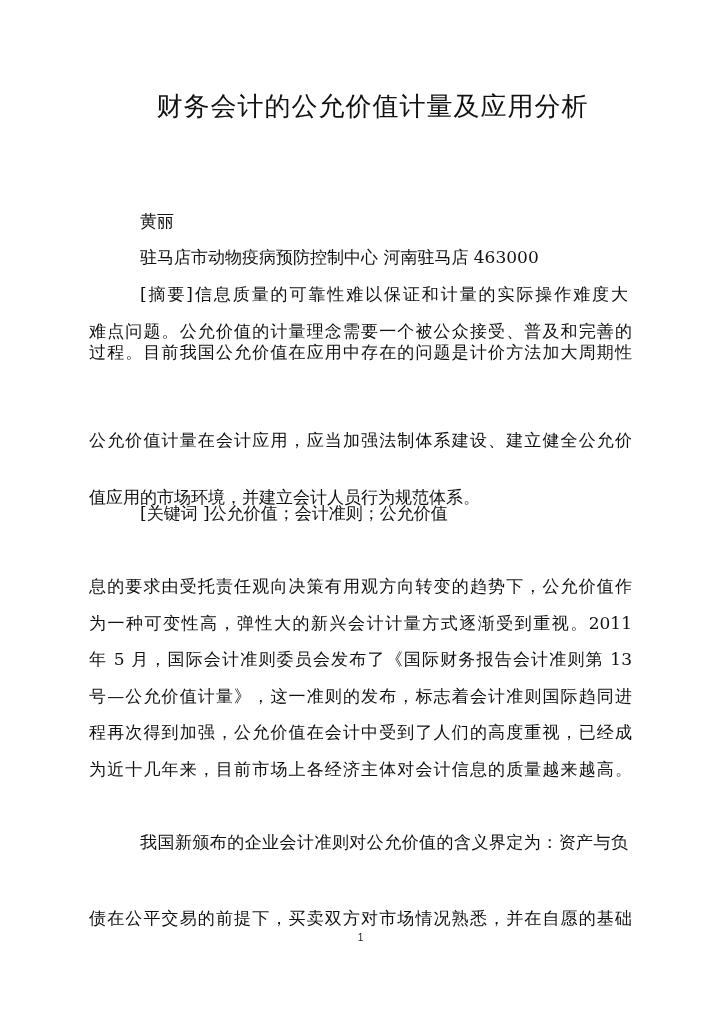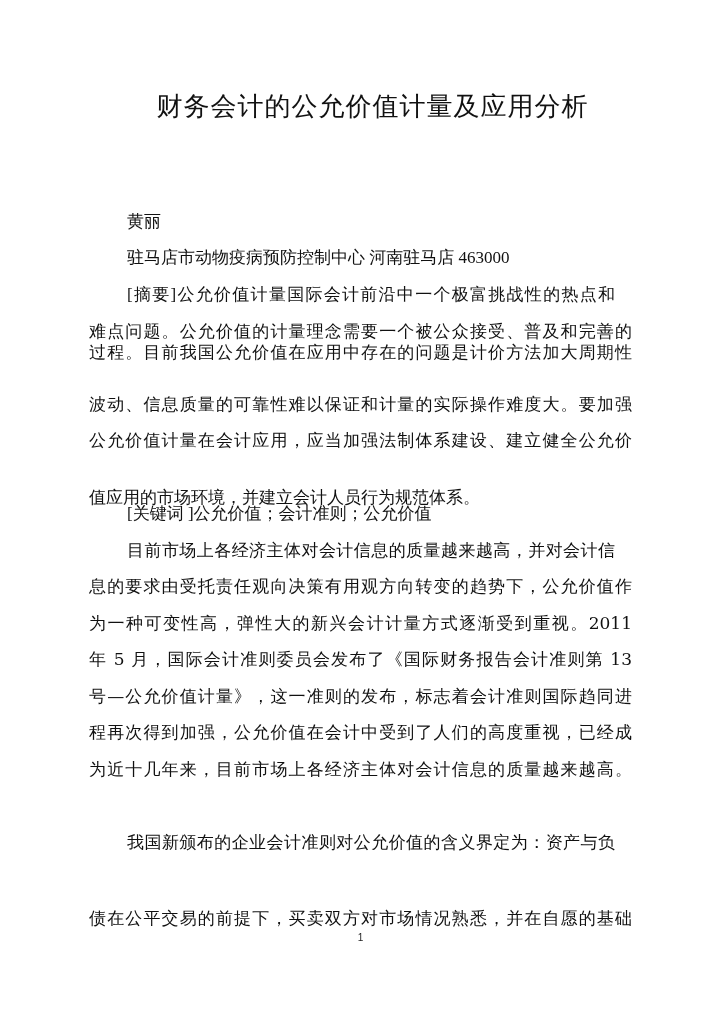--- a/index.html
+++ b/index.html
@@ -3,44 +3,42 @@
 <meta charset="utf-8">
 <style>
   html, body { margin: 0; padding: 0; background: #ffffff; }
   body { width: 721px; height: 1020px; position: relative; overflow: hidden;
          font-family: "DejaVu Serif", "Liberation Serif", serif; color: #111; }
   .page { position: absolute; left: 0; top: 0; width: 721px; height: 1020px; background: #fff; }
   .title { position: absolute; left: 0; top: 86px; width: 721px; text-align: center;
            font-size: 26px; line-height: 40px; letter-spacing: 1px; color: #111; padding-left: 12px; }
   .line { position: absolute; left: 89px; width: 543px; height: 37px; line-height: 37px;
           font-size: 17px; white-space: nowrap; text-align: justify; text-align-last: justify; color: #111; }
-  .line.indent { left: 127px; width: 488px; font-family: Liberation Serif, serif; }
+  .line.indent { left: 140px; width: 488px; }
   .line.short { text-align: left; text-align-last: left; }
   .pagenum { position: absolute; left: 0; top: 932px; width: 721px; text-align: center;
              font-size: 10px; color: #222; font-family: "Liberation Sans", sans-serif; }
 </style>
 </head>
 <body>
 
 <div class="page">
   <div class="title">财务会计的公允价值计量及应用分析</div>
 
   <div class="line indent short" style="top:203px">黄丽</div>
   <div class="line indent short" style="top:239px">驻马店市动物疫病预防控制中心 河南驻马店 463000</div>
 
-  <div class="line indent" style="top:276px">[摘要]公允价值计量国际会计前沿中一个极富挑战性的热点和</div>
+  <div class="line indent" style="top:276px">[摘要]信息质量的可靠性难以保证和计量的实际操作难度大</div>
   <div class="line" style="top:313px">难点问题。公允价值的计量理念需要一个被公众接受、普及和完善的</div>
   <div class="line" style="top:334px">过程。目前我国公允价值在应用中存在的问题是计价方法加大周期性</div>
-  <div class="line" style="top:386px">波动、信息质量的可靠性难以保证和计量的实际操作难度大。要加强</div>
   <div class="line" style="top:422px">公允价值计量在会计应用，应当加强法制体系建设、建立健全公允价</div>
   <div class="line short" style="top:479px">值应用的市场环境，并建立会计人员行为规范体系。</div>
 
   <div class="line indent short" style="top:495px">[关键词 ]公允价值；会计准则；公允价值</div>
 
-  <div class="line indent" style="top:532px">目前市场上各经济主体对会计信息的质量越来越高，并对会计信</div>
   <div class="line" style="top:568px">息的要求由受托责任观向决策有用观方向转变的趋势下，公允价值作</div>
   <div class="line" style="top:605px">为一种可变性高，弹性大的新兴会计计量方式逐渐受到重视。2011</div>
   <div class="line" style="top:641px">年 5 月，国际会计准则委员会发布了《国际财务报告会计准则第 13</div>
   <div class="line" style="top:678px">号—公允价值计量》，这一准则的发布，标志着会计准则国际趋同进</div>
   <div class="line" style="top:714px">程再次得到加强，公允价值在会计中受到了人们的高度重视，已经成</div>
   <div class="line" style="top:751px">为近十几年来，目前市场上各经济主体对会计信息的质量越来越高。</div>
 
 
   <div class="line indent" style="top:824px">我国新颁布的企业会计准则对公允价值的含义界定为：资产与负</div>
   <div class="line" style="top:900px">债在公平交易的前提下，买卖双方对市场情况熟悉，并在自愿的基础</div>

